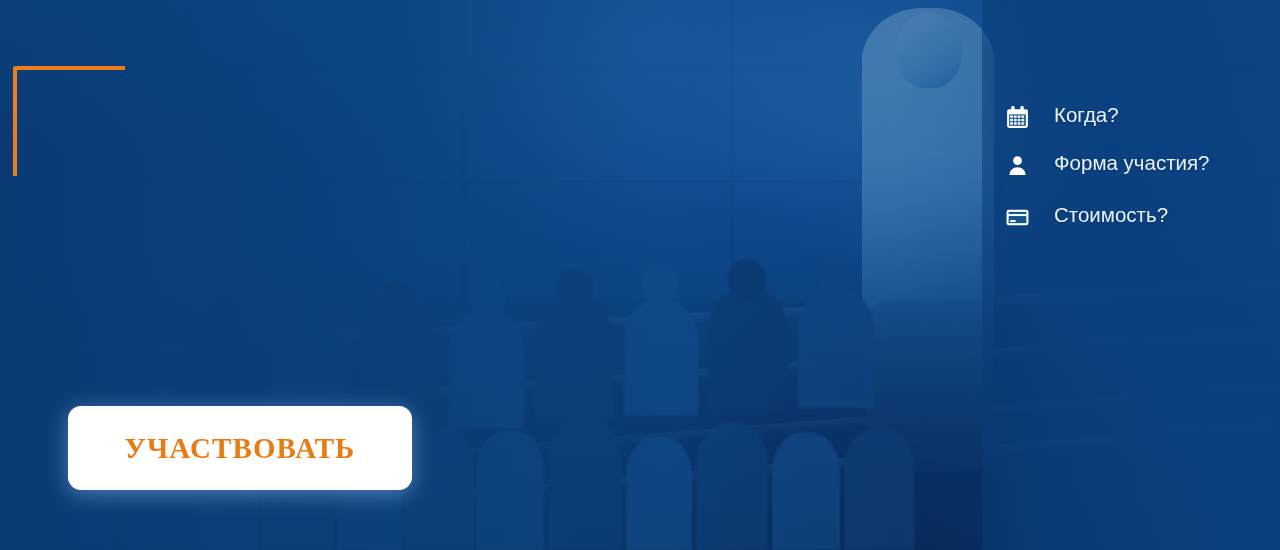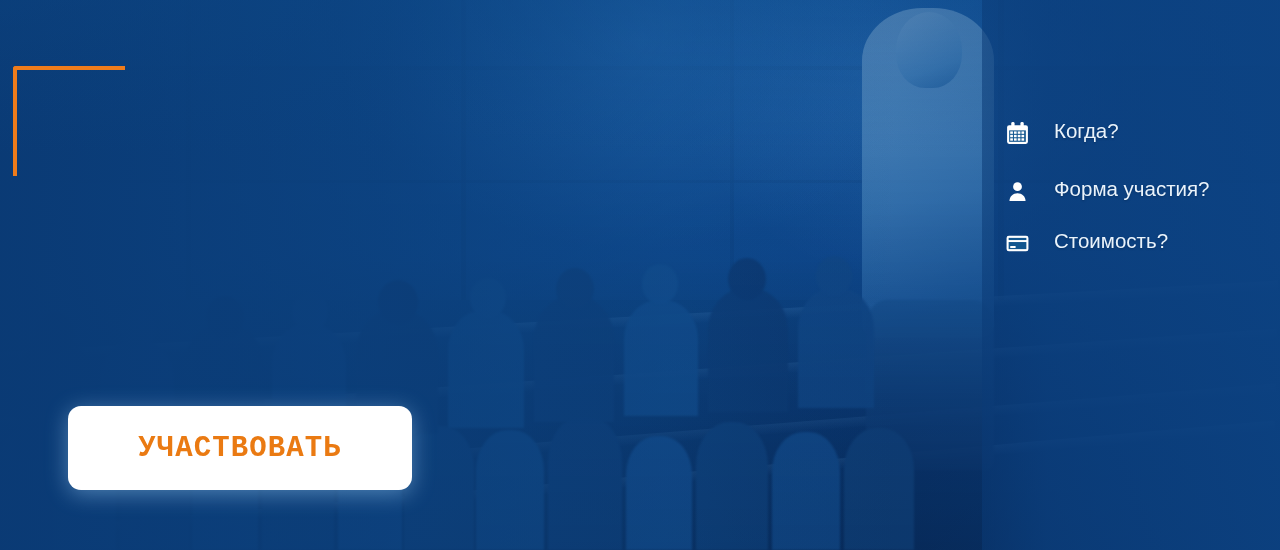--- a/index.html
+++ b/index.html
@@ -126,30 +126,30 @@
     position:absolute; left:50px; top:390px; width:380px; height:118px;
     background:radial-gradient(ellipse 190px 58px at 50% 50%, rgba(185,225,255,.55), rgba(185,225,255,0) 70%);
     pointer-events:none;
   }
   .cta {
     position:absolute; left:68px; top:406px;
     width:344px; height:84px;
     background:#fff;
     border:none; border-radius:13px;
     color:#ea7a12;
-    font-family:Liberation Mono, monospace;
+    font-family:Liberation Serif, serif;
     font-size:29px; font-weight:bold;
     letter-spacing:1.1px;
     text-transform:uppercase;
     cursor:pointer;
     box-shadow:0 4px 22px rgba(160,210,250,.45);
   }
 
   
-  .info-list { position:absolute; right:0; top:118px; width:298px; padding-left:22px; }
+  .info-list { position:absolute; right:0; top:102px; width:298px; padding-left:22px; }
   .info-item { position:relative; padding-left:50px; }
   .info-item + .info-item { margin-top:26px; }
   .info-icon {
     position:absolute; left:0; top:2px;
     width:26px; height:26px;
     display:flex; align-items:center; justify-content:center;
   }
   .info-icon svg { display:block; }
   .info-label {
     color:#eaf3fb;
@@ -159,21 +159,21 @@
     text-shadow:0 1px 2px rgba(6,40,82,.5);
   }
   .info-value {
     color:#fff;
     font-size:21.5px;
     line-height:28px;
     font-weight:bold;
     margin-top:2px;
     text-shadow:0 1px 2px rgba(6,40,82,.5);
   }
-  .info-item.participation { margin-top:32px; }
+  .info-item.participation { margin-top:22px; }
   .info-item.price { }
 </style>
 </head>
 <body>
 
 <div id="stage">
 
   <div class="bg-layer bg-wall"></div>
   <div class="wall-seams"></div>
   <div class="bg-layer bg-glow"></div>

